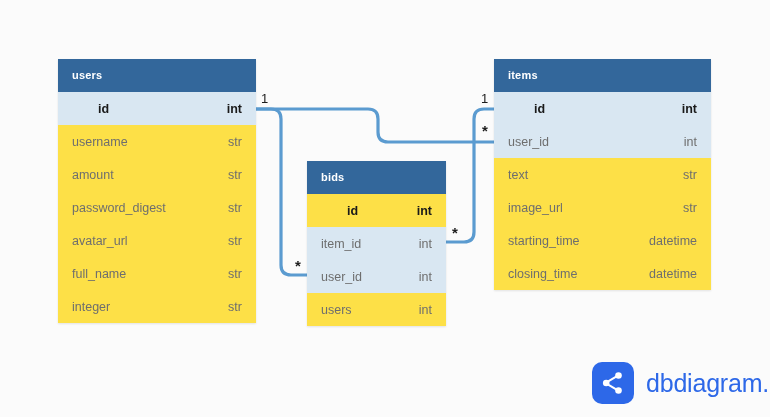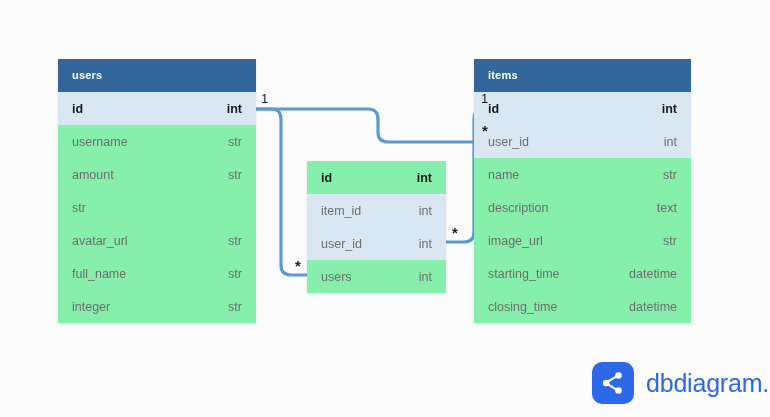--- a/index.html
+++ b/index.html
@@ -73,29 +73,30 @@
   }
   .row {
     display: flex;
     align-items: center;
     justify-content: space-between;
     height: 33px;
     box-sizing: border-box;
     padding: 0 14px;
     font-size: 12.5px;
     color: #6e6e6e;
-    background: #86efac;
+    background: #fde047;
   }
   .row.hl {
     background: #d9e7f2;
   }
   .row.pk .fname,
   .row.pk .ftype {
     color: #1a1a1a;
     font-weight: 700;
+    margin-left: 26px;
   }
   .fname {
     text-align: left;
   }
   .ftype {
     text-align: right;
   }
 
   
   #brand {
@@ -141,70 +142,68 @@
         </div>
         <div class="row">
           <span class="fname">username</span>
           <span class="ftype">str</span>
         </div>
         <div class="row">
           <span class="fname">amount</span>
           <span class="ftype">str</span>
         </div>
         <div class="row">
+          <span class="fname">password_digest</span>
           <span class="ftype">str</span>
         </div>
         <div class="row">
           <span class="fname">avatar_url</span>
           <span class="ftype">str</span>
         </div>
         <div class="row">
           <span class="fname">full_name</span>
           <span class="ftype">str</span>
         </div>
         <div class="row">
           <span class="fname">integer</span>
           <span class="ftype">str</span>
         </div>
       </div>
       <div class="table" style="left: 307px; top: 161px; width: 139px;">
+        <div class="table-header">bids</div>
         <div class="row pk">
           <span class="fname">id</span>
           <span class="ftype">int</span>
         </div>
         <div class="row hl">
           <span class="fname">item_id</span>
           <span class="ftype">int</span>
         </div>
         <div class="row hl">
           <span class="fname">user_id</span>
           <span class="ftype">int</span>
         </div>
         <div class="row">
           <span class="fname">users</span>
           <span class="ftype">int</span>
         </div>
       </div>
-      <div class="table" style="left: 474px; top: 59px; width: 217px;">
+      <div class="table" style="left: 494px; top: 59px; width: 217px;">
         <div class="table-header">items</div>
         <div class="row hl pk">
           <span class="fname">id</span>
           <span class="ftype">int</span>
         </div>
         <div class="row hl">
           <span class="fname">user_id</span>
           <span class="ftype">int</span>
         </div>
         <div class="row">
-          <span class="fname">name</span>
-          <span class="ftype">str</span>
-        </div>
-        <div class="row">
-          <span class="fname">description</span>
-          <span class="ftype">text</span>
+          <span class="fname">text</span>
+          <span class="ftype">str</span>
         </div>
         <div class="row">
           <span class="fname">image_url</span>
           <span class="ftype">str</span>
         </div>
         <div class="row">
           <span class="fname">starting_time</span>
           <span class="ftype">datetime</span>
         </div>
         <div class="row">

